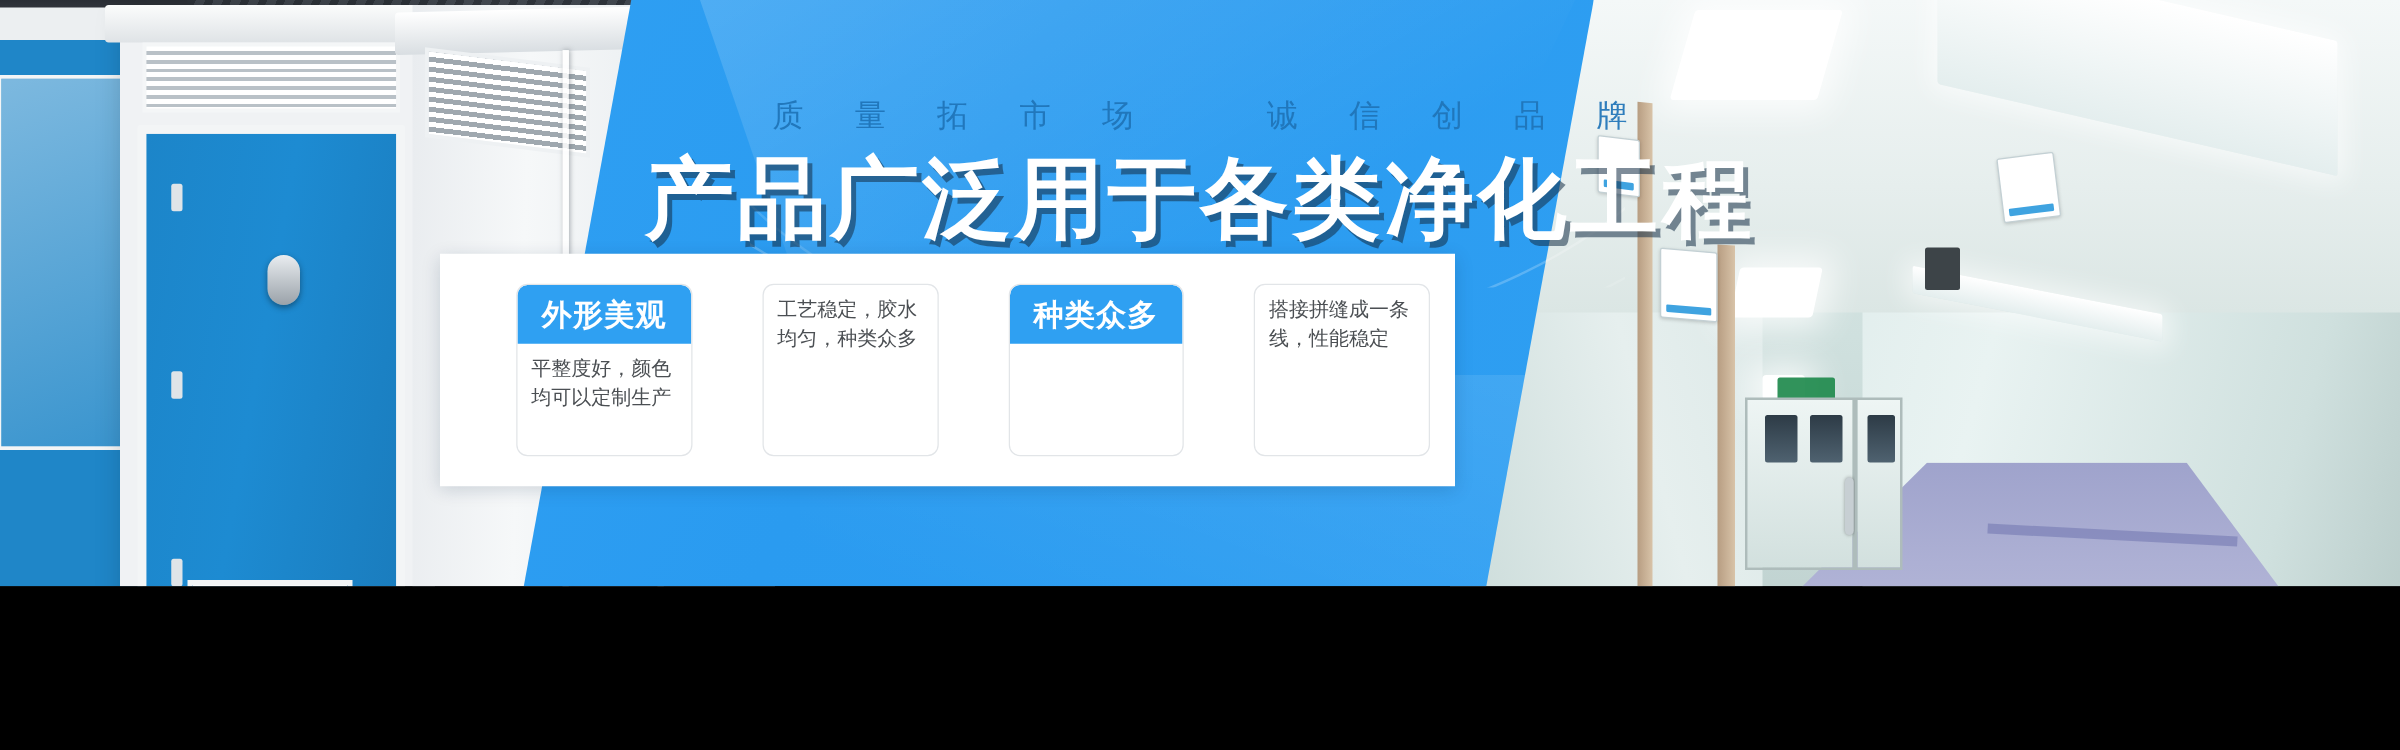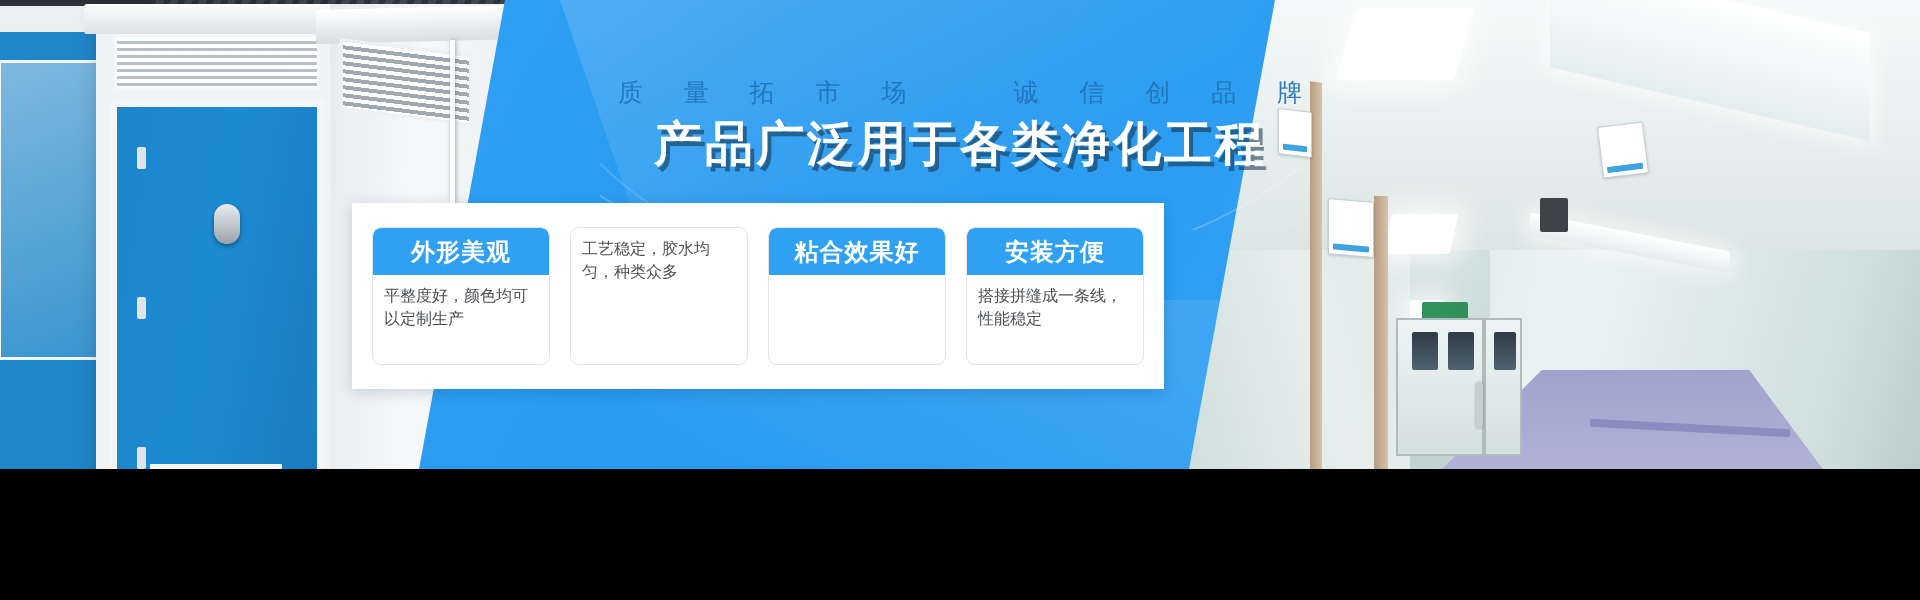--- a/index.html
+++ b/index.html
@@ -99,30 +99,30 @@
   .swoosh{position:absolute;left:600px;top:60px;width:700px;height:170px;overflow:hidden;pointer-events:none;}
   .swoosh i{position:absolute;display:block;border:2px solid rgba(255,255,255,.22);
     border-radius:50%;width:900px;height:520px;left:-120px;top:-300px;}
   .swoosh i:nth-child(2){top:-285px;left:-60px;border-color:rgba(255,255,255,.14);}
 
   
   .tagline{position:absolute;left:0;top:76px;width:1920px;text-align:center;
     color:#1f74b8;font-size:25px;letter-spacing:17px;font-weight:400;
     text-indent:17px;white-space:nowrap;opacity:.92;}
   .headline{position:absolute;left:0;top:112px;width:1920px;text-align:center;
-    color:#ffffff;font-size:48px;font-weight:700;letter-spacing:3px;white-space:nowrap;
+    color:#ffffff;font-size:71px;font-weight:700;letter-spacing:3px;white-space:nowrap;
     text-shadow:4px 5px 0 rgba(20,45,70,.55);font-family:Liberation Serif, serif;}
 
   
   .cards-wrap{position:absolute;left:352px;top:203px;width:812px;height:186px;background:#ffffff;
     box-shadow:0 3px 14px rgba(10,40,70,.18);}
   .cards{position:absolute;left:0;top:0;width:812px;height:186px;display:flex;
     justify-content:space-between;padding:24px 20px;gap:15px;}
   .card{width:178px;height:auto;display:flex;flex-direction:column;
-    border:1px solid #e2e5e8;border-radius:9px;background:#fff;overflow:hidden;}
+    border:1px solid #e2e5e8;border-radius:9px;background:#fff;overflow:hidden;margin-left:41px;}
   .card-head{height:47px;background:#2fa0f2;border-radius:8px 8px 0 0;
     display:flex;align-items:center;justify-content:center;
     color:#fff;font-size:24px;font-weight:700;letter-spacing:1px;white-space:nowrap;}
   .card-body{flex:1;padding:9px 11px 10px 11px;color:#4b4f53;font-size:16px;line-height:1.45;
     text-align:left;}
 </style>
 </head>
 <body>
 
 <div class="stage">
@@ -212,24 +212,23 @@
       <div class="card">
         <div class="card-head">外形美观</div>
         <div class="card-body">平整度好，颜色均可以定制生产</div>
       </div>
 
       <div class="card">
         <div class="card-body">工艺稳定，胶水均匀，种类众多</div>
       </div>
 
       <div class="card">
-        <div class="card-head">粘合效果好</div>
-      </div>
-
-      <div class="card">
-        <div class="card-head">安装方便</div>
+        <div class="card-head">种类众多</div>
+      </div>
+
+      <div class="card">
         <div class="card-body">搭接拼缝成一条线，性能稳定</div>
       </div>
 
     </div>
   </div>
 
 </div>
 
 </body></html>

